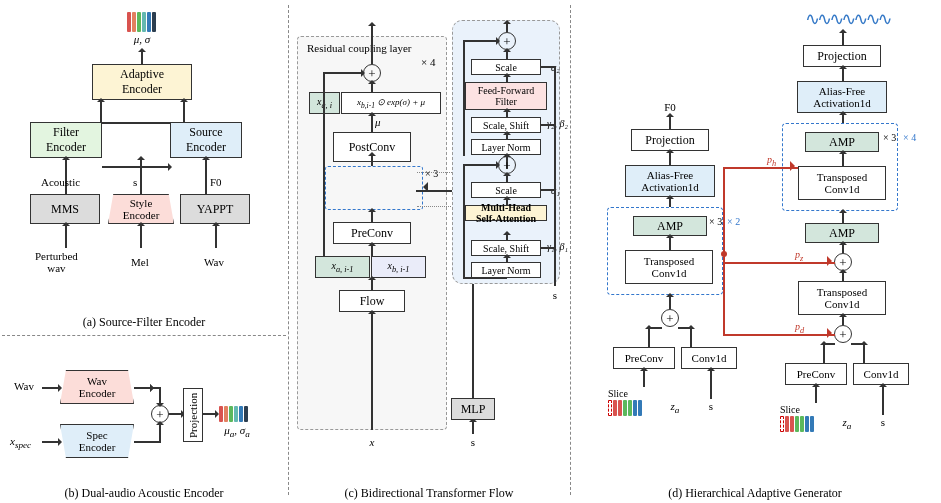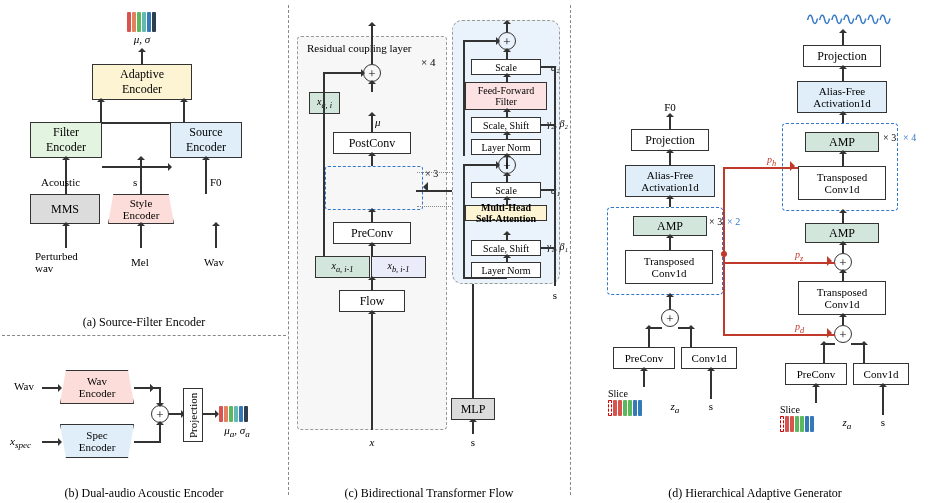--- a/index.html
+++ b/index.html
@@ -104,26 +104,27 @@
   <div class="arr arrR" style="left:140px;top:166px;width:30px;height:2px;"></div>
   <div class="arr arrU" style="left:205px;top:158px;width:2px;height:36px;"></div>
 
   <div class="txt" style="left:41px;top:176px;">Acoustic</div>
   <div class="txt" style="left:133px;top:176px;">s</div>
   <div class="txt" style="left:210px;top:176px;">F0</div>
 
   <div class="node gray" style="left:30px;top:194px;width:70px;height:30px;">MMS</div>
   <div class="node pink styEnc" style="left:108px;top:194px;width:66px;height:30px;white-space:pre;font-size:11px;">Style
 Encoder</div>
+  <div class="node gray" style="left:180px;top:194px;width:70px;height:30px;">YAPPT</div>
 
   <div class="arr arrU" style="left:65px;top:224px;width:2px;height:24px;"></div>
   <div class="arr arrU" style="left:140px;top:224px;width:2px;height:24px;"></div>
   <div class="arr arrU" style="left:215px;top:224px;width:2px;height:24px;"></div>
 
-  <div class="txt" style="left:35px;top:250px;white-space:pre;">Perturbed
+  <div class="txt" style="left:35px;top:250px;white-space:pre;text-align:center;">Perturbed
 wav</div>
   <div class="txt" style="left:131px;top:256px;">Mel</div>
   <div class="txt" style="left:204px;top:256px;">Wav</div>
 </div>
 <div class="capA">(a) Source-Filter Encoder</div>
 
 <div style="position:absolute;left:0;top:340px;width:288px;height:145px;">
   <div class="txt" style="left:14px;top:40px;">Wav</div>
   <div class="arr arrR" style="left:42px;top:47px;width:18px;height:2px;"></div>
   <div class="node pink wavEnc" style="left:60px;top:30px;width:74px;height:34px;white-space:pre;font-size:11px;">Wav
@@ -164,26 +165,29 @@
   <div class="dbox" style="left:4px;top:30px;width:150px;height:394px;border-radius:4px;background:#f7f7f7;"></div>
   <div class="txt" style="left:14px;top:36px;">Residual coupling layer</div>
   <div class="txt" style="left:128px;top:50px;">× 4</div>
 
   <div class="add" style="left:70px;top:58px;">+</div>
   <div class="arr arrU" style="left:78px;top:18px;width:2px;height:40px;"></div>
 
   <div class="node greenb" style="left:16px;top:86px;width:31px;height:22px;font-size:10px;">
       <span class="it">x<sub>a, i</sub></span>
     </div>
+  <div class="node poststyle" style="left:48px;top:86px;width:100px;height:22px;font-size:9px;">
+      <span class="it">x<sub>b,i-1</sub> ⊙ exp(σ) + μ</span>
+    </div>
   <div class="arr arrU" style="left:78px;top:76px;width:2px;height:10px;"></div>
 
   <div class="arr arrU" style="left:78px;top:108px;width:2px;height:18px;"></div>
   <div class="txt it" style="left:82px;top:110px;">μ</div>
 
-  <div class="node poststyle" style="left:40px;top:126px;width:78px;height:22px;">PostConv</div>
+  <div class="node poststyle" style="left:40px;top:126px;width:78px;height:30px;">PostConv</div>
   <div class="arr arrU" style="left:78px;top:148px;width:2px;height:12px;"></div>
 
   <div class="dboxb" style="left:32px;top:160px;width:98px;height:44px;border-radius:3px;"></div>
   <div class="txt sm" style="left:132px;top:162px;">× 3</div>
 
   <div class="arr arrU" style="left:78px;top:204px;width:2px;height:12px;"></div>
   <div class="node poststyle" style="left:40px;top:216px;width:78px;height:22px;">PreConv</div>
   <div class="arr arrU" style="left:78px;top:238px;width:2px;height:12px;"></div>
 
   <div class="node greenb" style="left:22px;top:250px;width:55px;height:22px;font-size:10px;">

